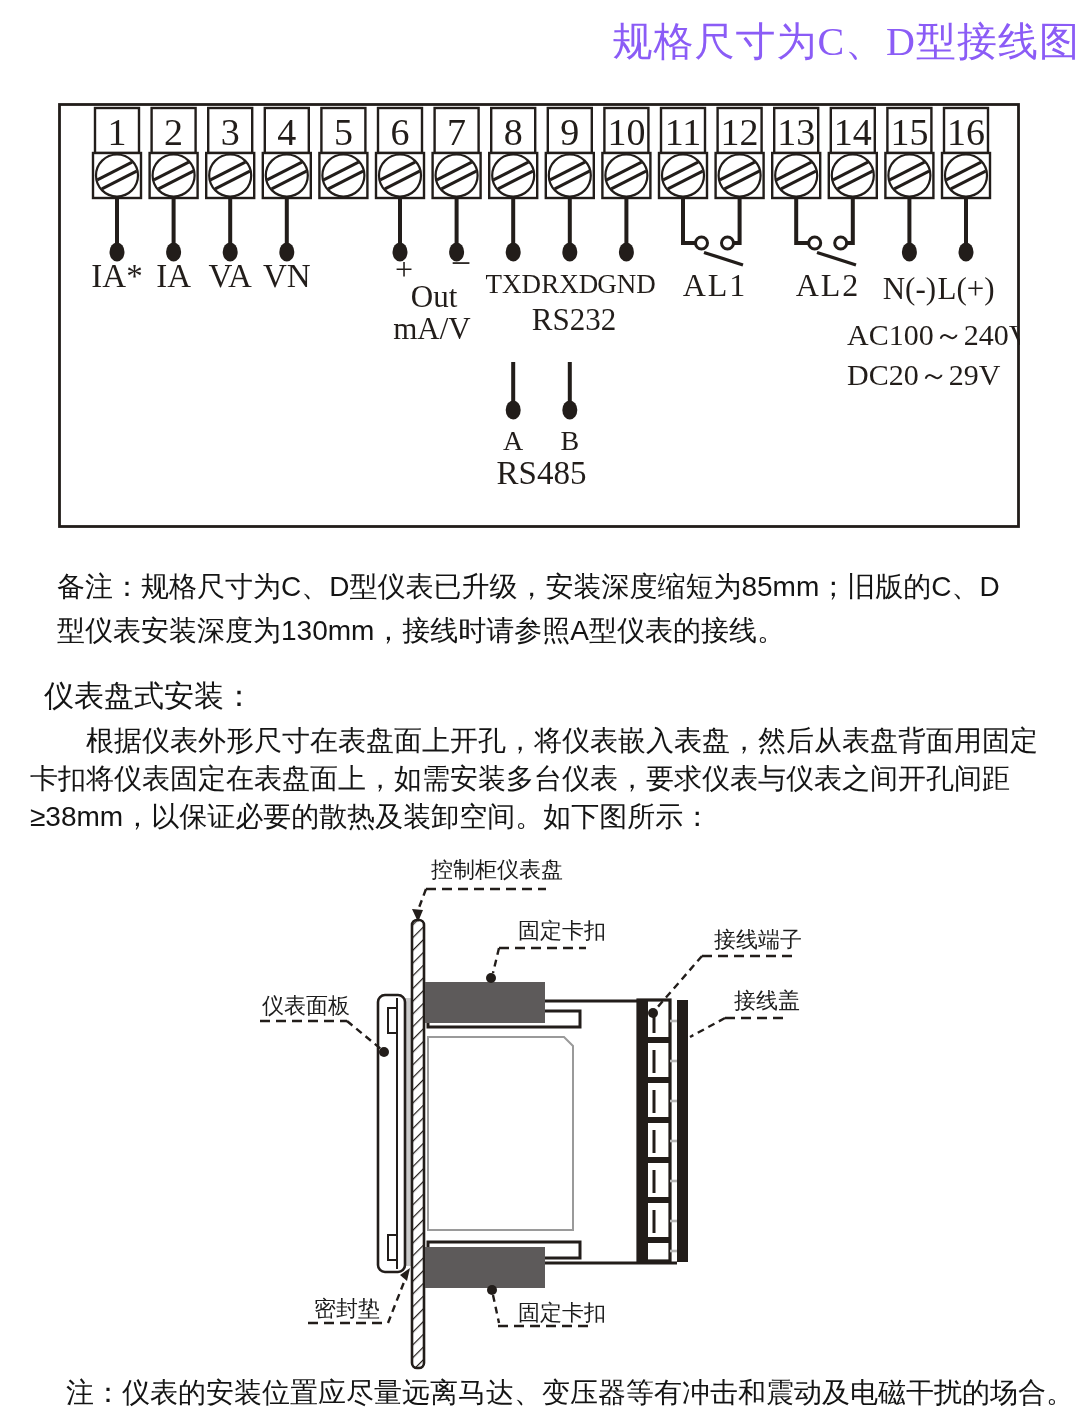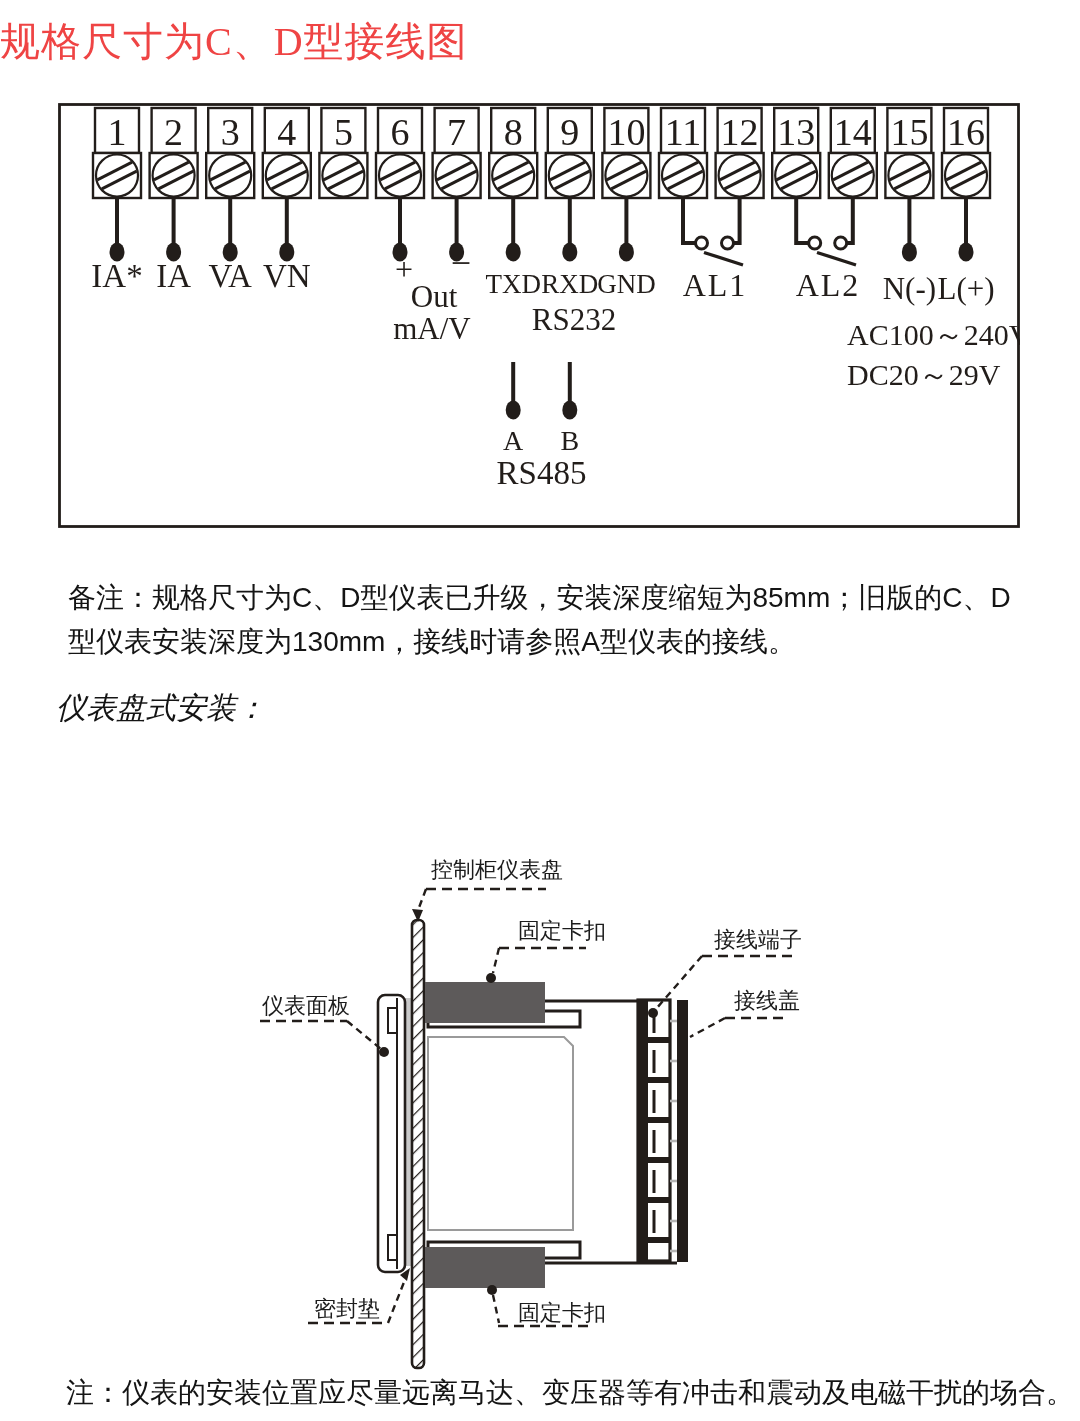--- a/index.html
+++ b/index.html
@@ -3,30 +3,30 @@
 <meta charset="utf-8">
 <style>
   html,body { margin:0; padding:0; background:#ffffff; }
   .page {
     position:relative; width:1080px; height:1421px; background:#ffffff;
     font-family:"Liberation Sans","DejaVu Sans",sans-serif; color:#161616;
     overflow:hidden;
   }
   .title {
     position:absolute; top:14px; left:0; width:100%;
-    text-align:left; font-family:"Liberation Serif","DejaVu Serif",serif;
-    font-size:40px; font-weight:400; color:#ef4444; letter-spacing:1px; margin:0;
+    text-align:right; font-family:"Liberation Serif","DejaVu Serif",serif;
+    font-size:40px; font-weight:400; color:#8b5cf6; letter-spacing:1px; margin:0;
   }
   .remark {
     position:absolute; left:52px; top:560px; width:965px;
-    font-size:28px; line-height:44px; margin:16px; color:#141414;
+    font-size:28px; line-height:44px; margin:5px; color:#141414;
   }
   .install-heading {
-    position:absolute; left:44px; top:676px; margin:12px;
-    font-size:30px; font-weight:500; color:#141414;font-style:italic;
+    position:absolute; left:44px; top:676px; margin:0;
+    font-size:30px; font-weight:500; color:#141414;
   }
   .install-paragraph {
     position:absolute; left:30px; top:722px; width:1016px; margin:0;
     font-size:28px; line-height:38px; text-indent:2em; color:#141414;
   }
   .bottom-note {
     position:absolute; left:44px; top:1374px; width:1030px; margin:0;
     font-size:28px; color:#141414; white-space:nowrap;text-align:right;
   }
   svg.wd { position:absolute; left:58px; top:103px; }
@@ -180,20 +180,21 @@
 
     <text x="455.2" y="347" font-size="28">A</text>
     <text x="511.8" y="347" font-size="28">B</text>
     <text x="483.5" y="381" font-size="33">RS485</text>
   </svg>
 
   <p class="remark">备注：规格尺寸为C、D型仪表已升级，安装深度缩短为85mm；旧版的C、D型仪表安装深度为130mm，接线时请参照A型仪表的接线。</p>
 
   <h2 class="install-heading">仪表盘式安装：</h2>
 
+  <p class="install-paragraph">根据仪表外形尺寸在表盘面上开孔，将仪表嵌入表盘，然后从表盘背面用固定卡扣将仪表固定在表盘面上，如需安装多台仪表，要求仪表与仪表之间开孔间距≥38mm，以保证必要的散热及装卸空间。如下图所示：</p>
 
   <svg class="md" width="560" height="530" viewBox="0 0 560 530">
     <defs>
       <pattern id="hp" width="9" height="9" patternUnits="userSpaceOnUse" patternTransform="rotate(-45)">
         <rect width="9" height="9" fill="#ffffff"></rect>
         <line x1="0" y1="0" x2="9" y2="0" stroke="#221d1a" stroke-width="2.4"></line>
       </pattern>
     </defs>
 
     <rect x="155" y="153" width="6" height="268" fill="#c9c9c9"></rect>

